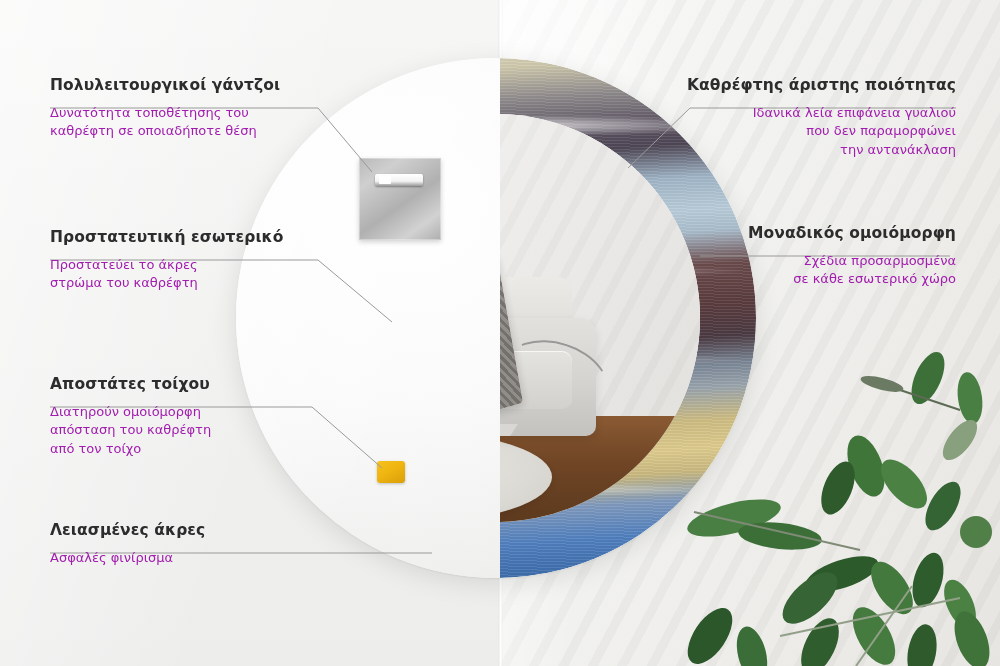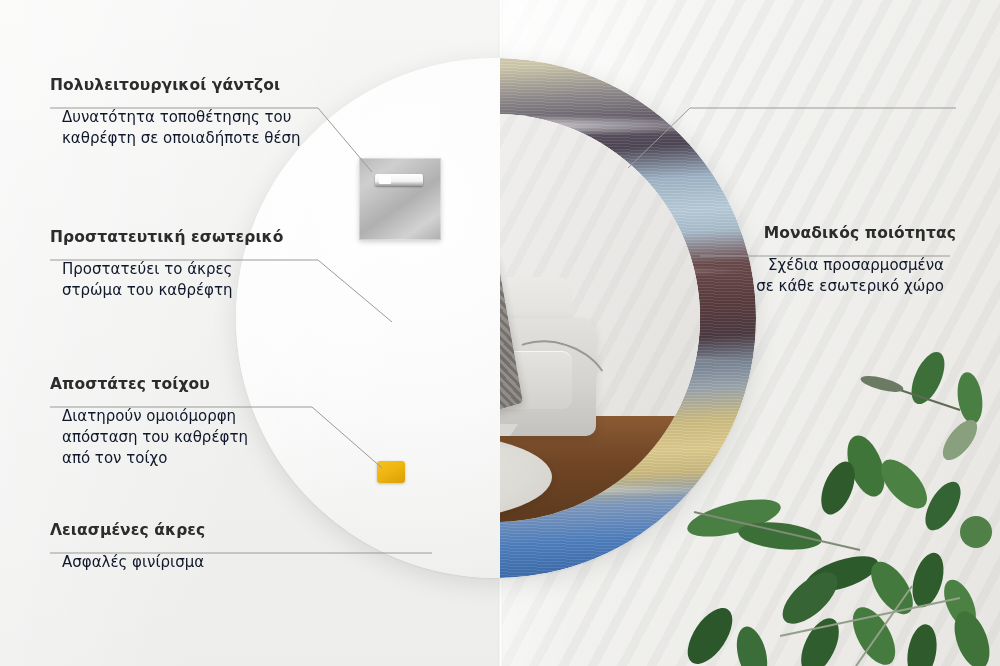--- a/index.html
+++ b/index.html
@@ -207,21 +207,21 @@
   .leaders{position:absolute;left:0;top:0;width:1000px;height:666px;overflow:visible;}
 
   
   .callout{position:absolute;}
   .callout h3{
     margin:0 0 9px 0;
     font-size:15.5px;font-weight:bold;color:#2c2c2c;letter-spacing:.1px;
     line-height:1.2;
   }
   .callout p{
-    margin:12px;font-size:15px;line-height:1.42;color:#0f172a;font-weight:400;
+    margin:0;font-size:13px;line-height:1.42;color:#a21caf;font-weight:400;
   }
   .callout.left{left:50px;text-align:left;}
   .callout.right{right:44px;text-align:right;}
 
   .c1{top:76px;} .c2{top:228px;} .c3{top:375px;} .c4{top:521px;}
   .r1{top:76px;} .r2{top:224px;}
 
   
   .plant{position:absolute;right:0;bottom:0;width:340px;height:330px;pointer-events:none;}
 </style>
@@ -347,22 +347,30 @@
     </p>
   </div>
 
   <div class="callout left c4">
     <h3>Λειασμένες άκρες</h3>
     <p>
       <span>Ασφαλές φινίρισμα</span>
     </p>
   </div>
 
+  <div class="callout right r1">
+    <h3>Καθρέφτης άριστης ποιότητας</h3>
+    <p>
+      <span>Ιδανικά λεία επιφάνεια γυαλιού</span><br>
+      <span>που δεν παραμορφώνει</span><br>
+      <span>την αντανάκλαση</span>
+    </p>
+  </div>
 
   <div class="callout right r2">
-    <h3>Μοναδικός ποιότητας</h3>
+    <h3>Μοναδικός ομοιόμορφη</h3>
     <p>
       <span>Σχέδια προσαρμοσμένα</span><br>
       <span>σε κάθε εσωτερικό χώρο</span>
     </p>
   </div>
 
 </div>
 
 </body></html>

